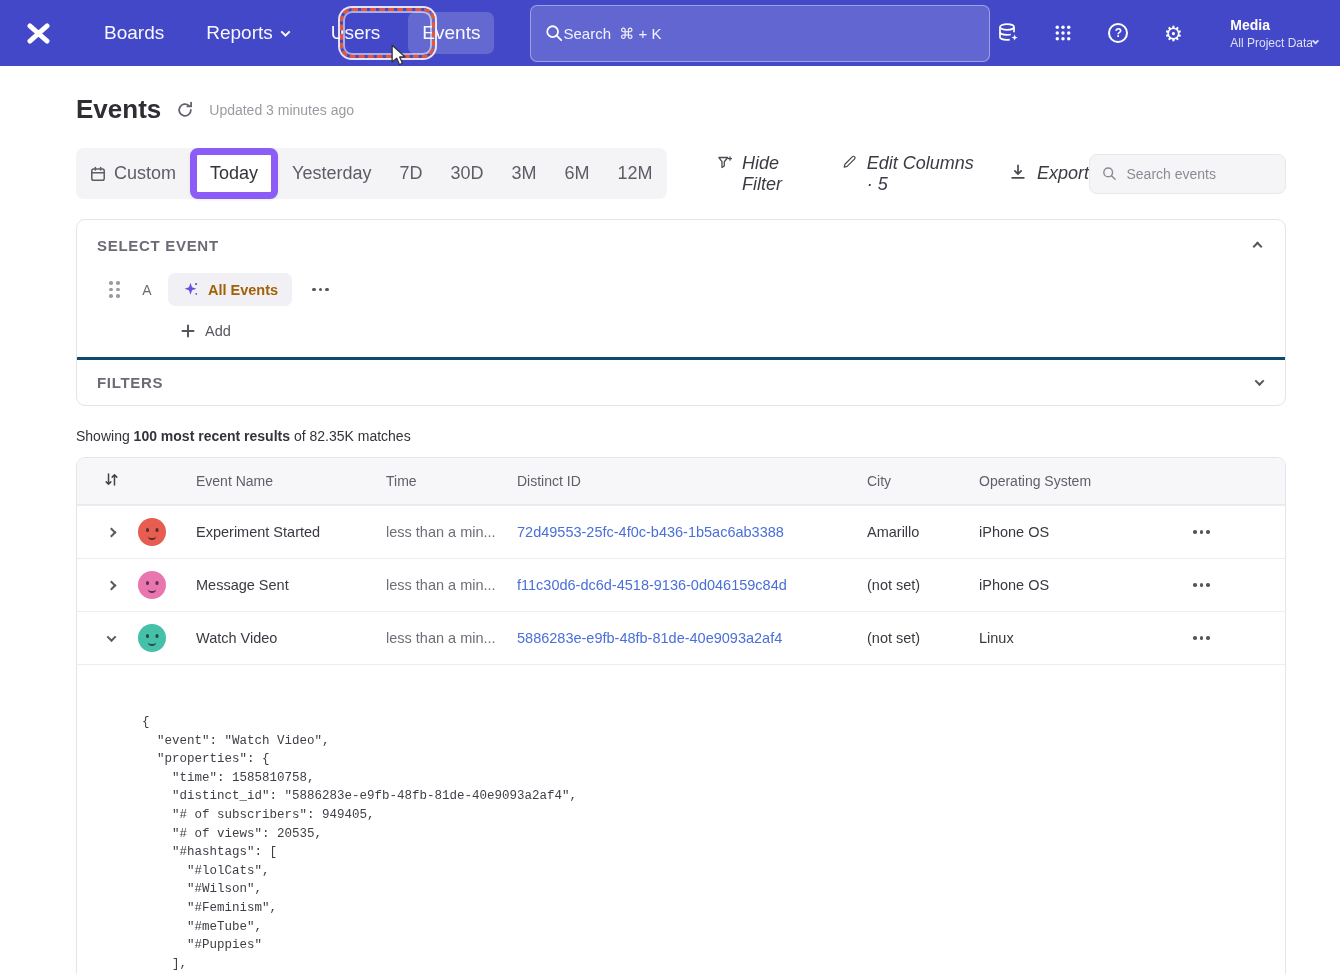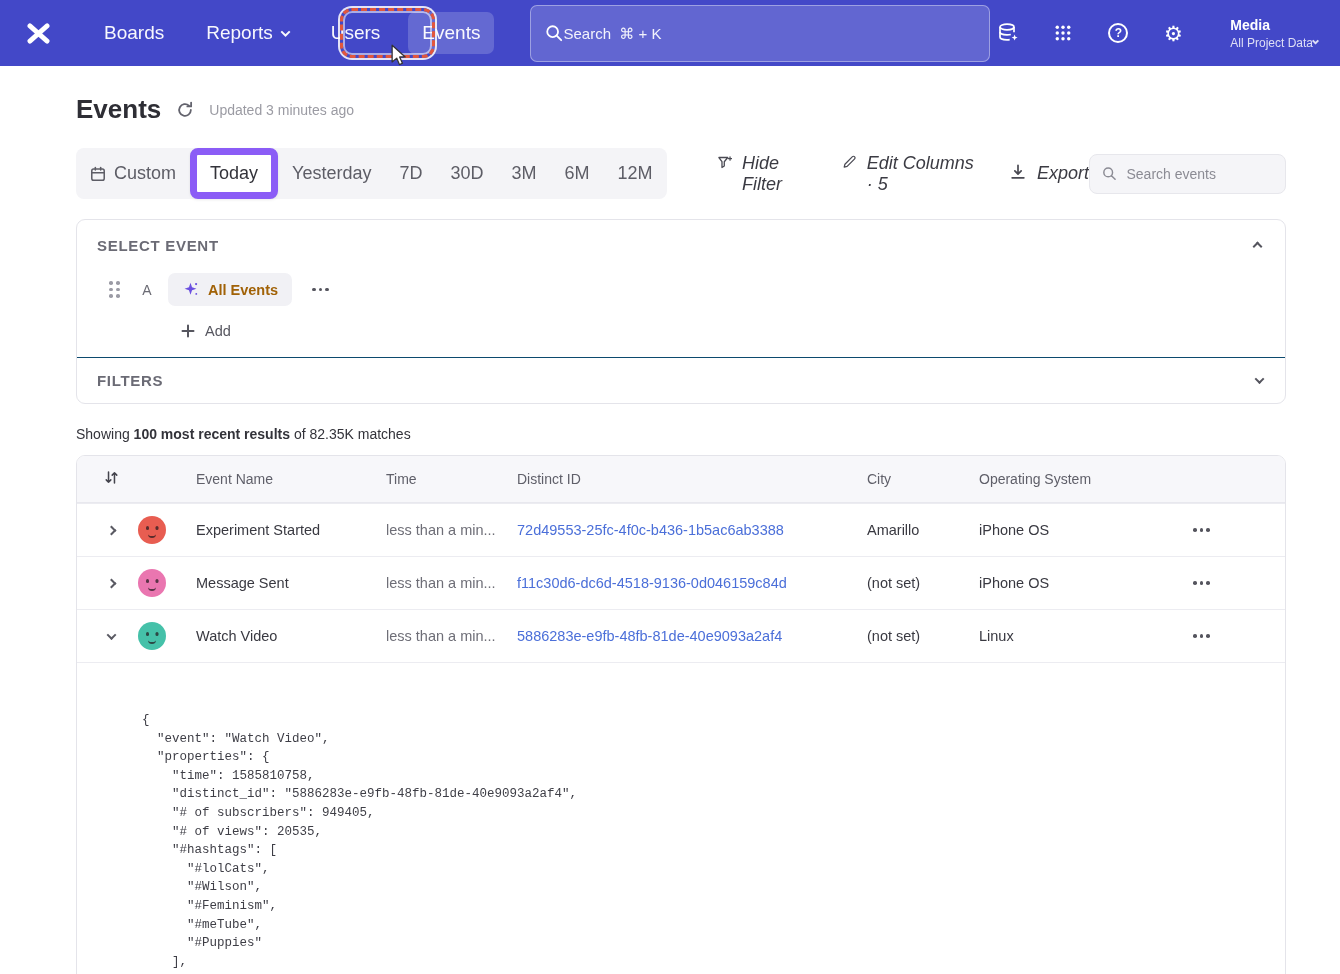--- a/index.html
+++ b/index.html
@@ -76,21 +76,21 @@
   .drag { display:grid; grid-template-columns:repeat(2,4px); gap:3px 3px; cursor:grab; margin-right:20px; }
   .drag i { width:3.5px; height:3.5px; border-radius:50%; background:#9b9ba5; }
   .pos-letter { font-size:14px; color:#6b6b74; width:14px; text-align:center; margin-right:14px; }
   .pill { display:flex; align-items:center; gap:9px; background:#f1f1f5; border-radius:7px;
     padding:8px 14px; font-weight:700; font-size:14.5px; color:#a16207; cursor:pointer; }
   .more-dots { display:flex; gap:3px; align-items:center; cursor:pointer; padding:6px; }
   .more-dots i { width:3.5px; height:3.5px; border-radius:50%; background:#55555e; }
   .event-row .more-dots { margin-left:14px; }
   .add-row { margin:17px 0 2px 84px; display:flex; gap:10px; color:#56565f; font-weight:500;
     font-size:14.5px; align-items:center; cursor:pointer; width:max-content; }
-  .filters-row { border-top:1px solid #0c4a6e; display:flex; justify-content:space-between;
+  .filters-row { border-top:3px solid #0c4a6e; display:flex; justify-content:space-between;
     align-items:center; padding:14px 22px 14px 20px; cursor:pointer; }
 
   .results { margin-top:22px; font-size:14px; color:#33333a; }
   .results b { font-weight:700; }
 
   
   .table-card { border:1px solid #e4e4ea; border-radius:9px; margin-top:13px; overflow:hidden; background:#fff; }
   .thead, .trow { display:grid; grid-template-columns:119px 190px 131px 350px 112px 200px 1fr; align-items:center; }
   .thead { background:#f7f7fa; height:47px; border-bottom:1px solid #e8e8ee;
     color:#5f5f69; font-size:14px; font-weight:500; }

